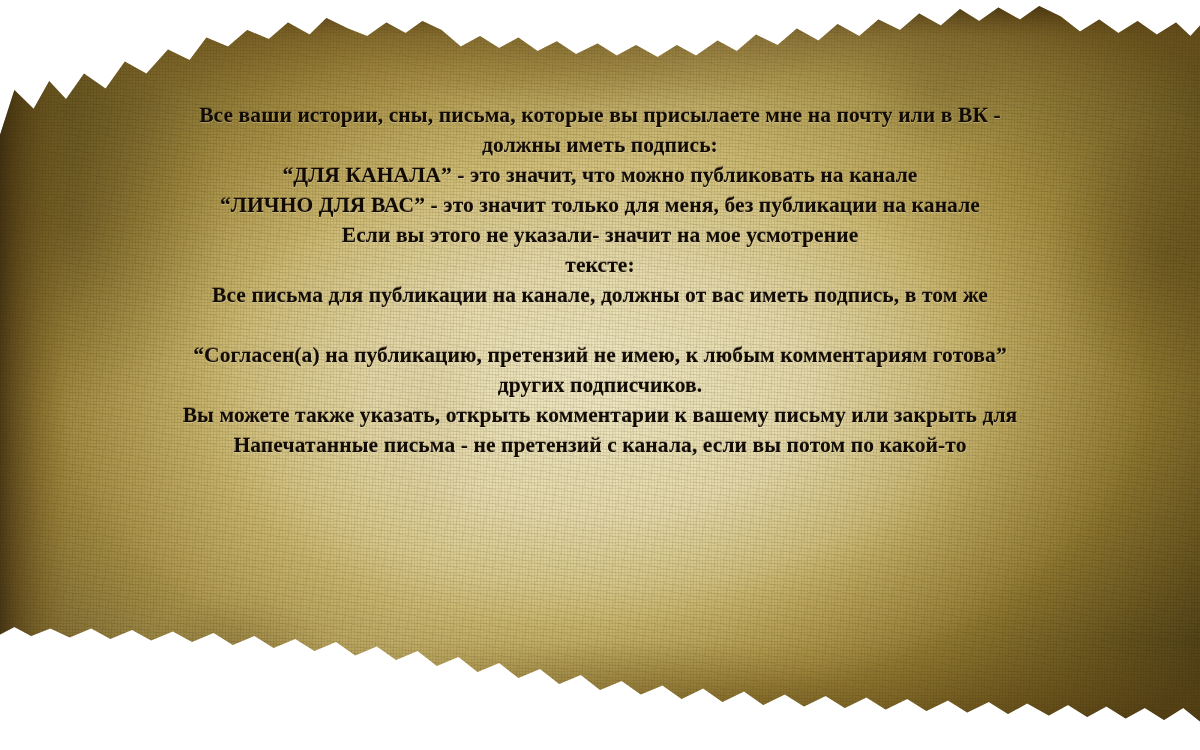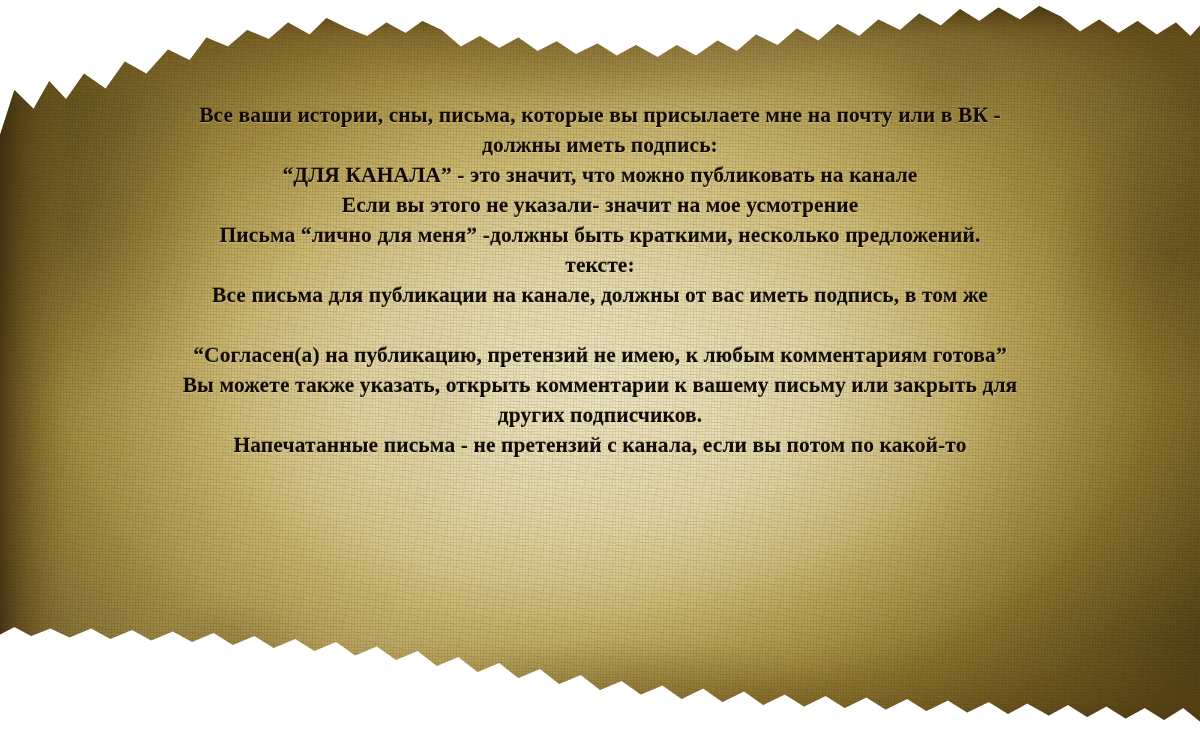--- a/index.html
+++ b/index.html
@@ -170,26 +170,26 @@
     <rect x="0" y="640" width="1200" height="110" fill="url(#burnBottom)"></rect>
     <rect x="0" y="0" width="70" height="750" fill="url(#burnLeft)"></rect>
   </svg>
 
   <div id="text-block">
     <div class="spacer-top"></div>
 
     <div class="line">Все ваши истории, сны, письма, которые вы присылаете мне на почту или в ВК -</div>
     <div class="line">должны иметь подпись:</div>
     <div class="line">“ДЛЯ КАНАЛА” - это значит, что можно публиковать на канале</div>
+    <div class="line">“ЛИЧНО ДЛЯ ВАС” - это значит только для меня, без публикации на канале</div>
     <div class="line">Если вы этого не указали- значит на мое усмотрение</div>
-    <div class="line">Письма “лично для меня” -должны быть краткими, несколько предложений.</div>
     <div class="line">тексте:</div>
     <div class="line">Все письма для публикации на канале, должны от вас иметь подпись, в том же</div>
 
     <div class="gap"></div>
 
     <div class="line">“Согласен(а) на публикацию, претензий не имею, к любым комментариям готова”</div>
+    <div class="line">других подписчиков.</div>
     <div class="line">Вы можете также указать, открыть комментарии к вашему письму или закрыть для</div>
-    <div class="line">других подписчиков.</div>
     <div class="line">Напечатанные письма - не претензий с канала, если вы потом по какой-то</div>
   </div>
 
 </div>
 
 </body></html>

